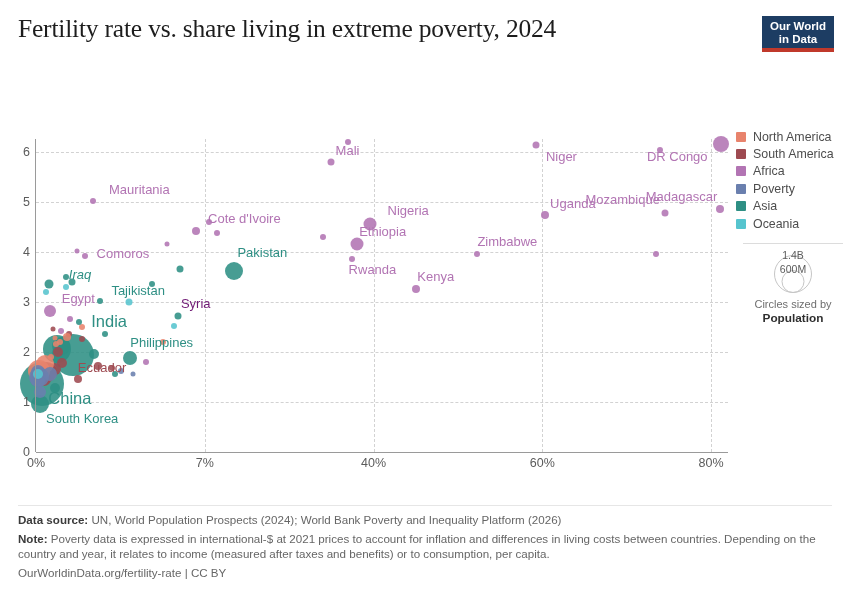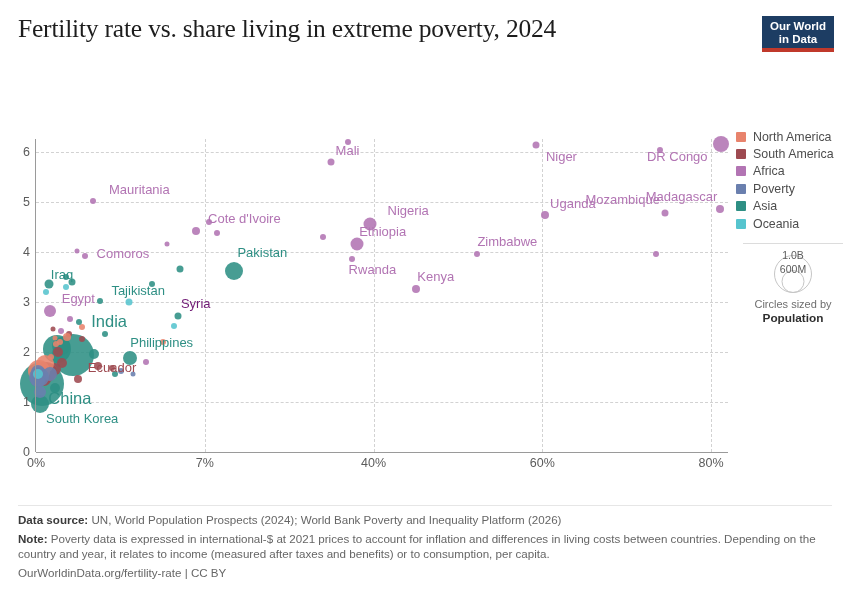--- a/index.html
+++ b/index.html
@@ -269,28 +269,28 @@
       <div class="dot-label" style="left: 208.341px; top: 78.6464px; color: rgb(178, 116, 179);">Cote d'Ivoire</div>
       <div class="dot-label" style="left: 372.185px; top: 71.136px; color: rgb(178, 116, 179);">Nigeria</div>
       <div class="dot-label" style="left: 645.561px; top: 57.112px; color: rgb(178, 116, 179);">Madagascar</div>
       <div class="dot-label" style="left: 346.683px; top: 92.168px; color: rgb(178, 116, 179);">Ethiopia</div>
       <div class="dot-label" style="left: 86.9463px; top: 113.686px; color: rgb(178, 116, 179);">Comoros</div>
       <div class="dot-label" style="left: 471.361px; top: 102.184px; color: rgb(178, 116, 179);">Zimbabwe</div>
       <div class="dot-label" style="left: 336.463px; top: 130.192px; color: rgb(178, 116, 179);">Rwanda</div>
       <div class="dot-label" style="left: 399.756px; top: 137.24px; color: rgb(178, 116, 179);">Kenya</div>
       <div class="dot-label" style="left: 226.317px; top: 112.71px; color: rgb(46, 143, 132);">Pakistan</div>
       <div class="dot-label" style="left: 42.3463px; top: 158.774px; color: rgb(178, 116, 179);">Egypt</div>
-      <div class="dot-label" style="left: 26px; top: 135.232px; color: rgb(46, 143, 132);">Iraq</div>
+      <div class="dot-label" style="left: 44px; top: 135.232px; color: rgb(46, 143, 132); font-style: italic;">Iraq</div>
       <div class="dot-label" style="left: 102.137px; top: 150.758px; color: rgb(46, 143, 132);">Tajikistan</div>
       <div class="dot-label" style="left: 159.776px; top: 163.782px; color: #701a75;">Syria</div>
       <div class="dot-label big" style="left: 73.1317px; top: 182.346px; color: rgb(46, 143, 132);">India</div>
       <div class="dot-label" style="left: 125.673px; top: 202.85px; color: rgb(46, 143, 132);">Philippines</div>
       <div class="dot-label big" style="left: 33.9073px; top: 259.392px; color: rgb(46, 143, 132);">China</div>
       <div class="dot-label" style="left: 46.2195px; top: 279.424px; color: rgb(46, 143, 132);">South Korea</div>
-      <div class="dot-label" style="left: 76px; top: 228.358px; color: rgb(158, 74, 81);">Ecuador</div>
+      <div class="dot-label" style="left: 66px; top: 228.358px; color: rgb(158, 74, 81);">Ecuador</div>
     </div>
   <div class="axis-y-line"></div>
   <div class="axis-x-line"></div>
   <div id="ticks">
       <div class="ytick" style="top: 452px;">0</div>
       <div class="ytick" style="top: 401.92px;">1</div>
       <div class="ytick" style="top: 351.84px;">2</div>
       <div class="ytick" style="top: 301.76px;">3</div>
       <div class="ytick" style="top: 251.68px;">4</div>
       <div class="ytick" style="top: 201.6px;">5</div>
@@ -328,21 +328,21 @@
         <div class="legend-swatch" style="background: rgb(86, 196, 206);"></div>
         <div class="legend-label">Oceania</div>
       </div>
     </div>
 
   <div class="size-legend">
     <div class="size-legend-rule"></div>
     <div class="size-circles">
       <div class="size-circle size-c-big"></div>
       <div class="size-circle size-c-small"></div>
-      <div class="size-lbl size-lbl-big">1.0B</div>
+      <div class="size-lbl size-lbl-big">1.4B</div>
       <div class="size-lbl size-lbl-small">600M</div>
     </div>
     <div class="size-caption">
       <span>Circles sized by</span><br>
       <b>Population</b>
     </div>
   </div>
 
   <div class="footer-rule"></div>
   <div class="footer">

